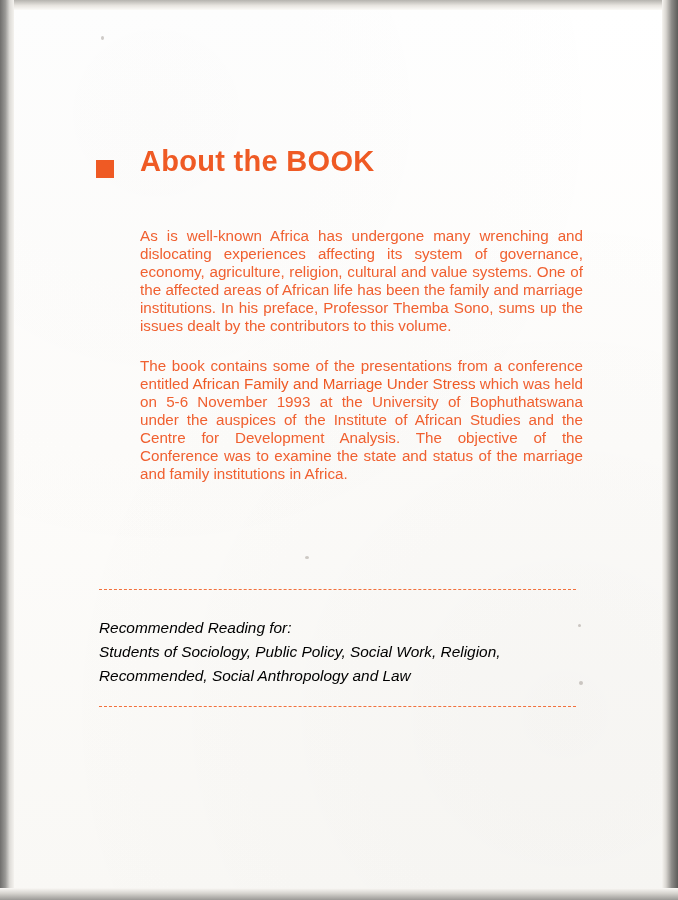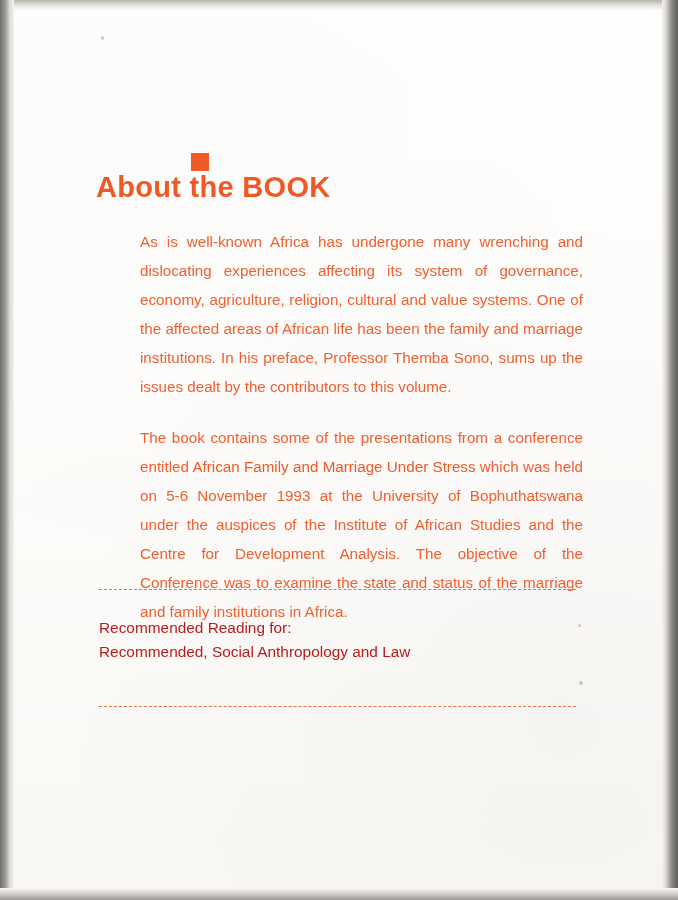--- a/index.html
+++ b/index.html
@@ -57,22 +57,21 @@
   .content {
     position: absolute;
     left: 0; top: 0;
     width: 678px; height: 900px;
   }
   .title-row {
     position: absolute;
     left: 96px;
     top: 145px;
     display: flex;
-    align-items: center;
-    flex-direction: column;
+    align-items: flex-end;
   }
   .bullet-square {
     width: 18px;
     height: 18px;
     background: #ef5a24;
     margin-right: 26px;
     margin-top: 8px;
   }
   .title {
     color: #ef5a24;
@@ -81,21 +80,21 @@
     letter-spacing: 0.3px;
     white-space: nowrap;
   }
   .body-block {
     position: absolute;
     left: 140px;
     top: 212px;
     width: 443px;
     color: #f06030;
     font-size: 15.2px;
-    line-height: 29px;
+    line-height: 18px;
     text-align: justify;
   }
   .para + .para {
     margin-top: 22px;
   }
   .para b {
     font-weight: normal;
     color: #ee5a24;
   }
   .dash-rule {
@@ -105,21 +104,22 @@
     height: 0;
     border-top: 1.6px dashed #f2703c;
   }
   .rule-top { top: 589px; }
   .rule-bottom { top: 706px; }
   .recommend {
     position: absolute;
     left: 99px;
     top: 616px;
     width: 490px;
-    color: #b91c1c;
+    color: #000000;
+    font-style: italic;
     font-size: 15.4px;
     line-height: 24px;
   }
   .speck {
     position: absolute;
     border-radius: 50%;
     background: rgba(120, 110, 100, 0.35);
   }
 </style>
 </head>
@@ -150,19 +150,20 @@
       </p>
       <p class="para">
         <span>The book contains some of the presentations from a conference entitled </span><b>African Family and Marriage Under Stress</b><span> which was held on 5-6 November 1993 at the University of Bophuthatswana under the auspices of the Institute of African Studies and the Centre for Development Analysis. The objective of the Conference was to examine the state and status of the marriage and family institutions in Africa.</span>
       </p>
     </div>
 
     <div class="dash-rule rule-top"></div>
 
     <div class="recommend">
       <div>Recommended Reading for:</div>
+      <div>Students of Sociology, Public Policy, Social Work, Religion,</div>
       <div>Recommended, Social Anthropology and Law</div>
     </div>
 
     <div class="dash-rule rule-bottom"></div>
 
   </div>
 </div>
 
 </body></html>

